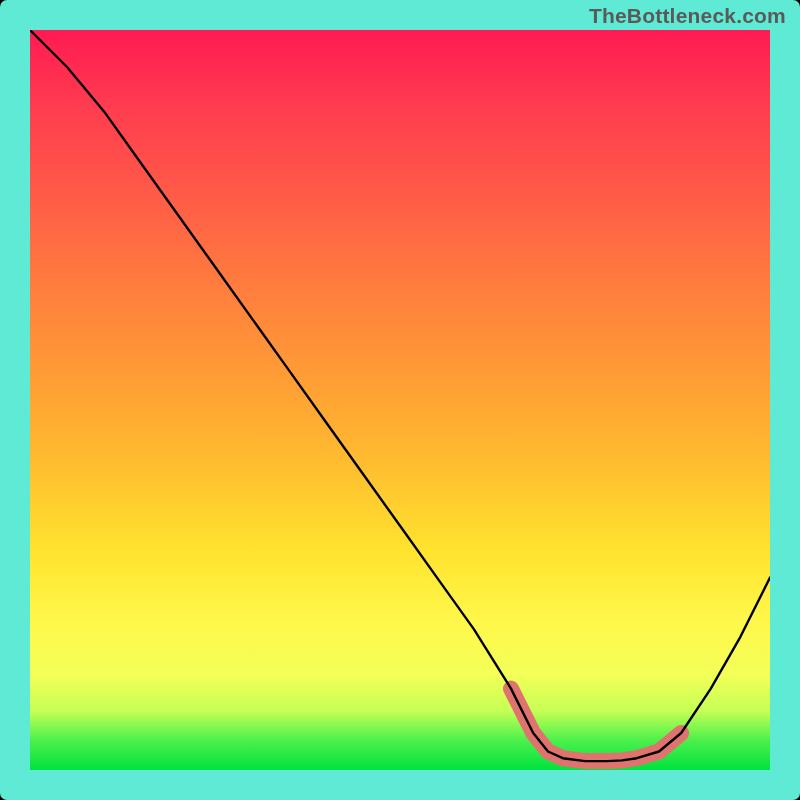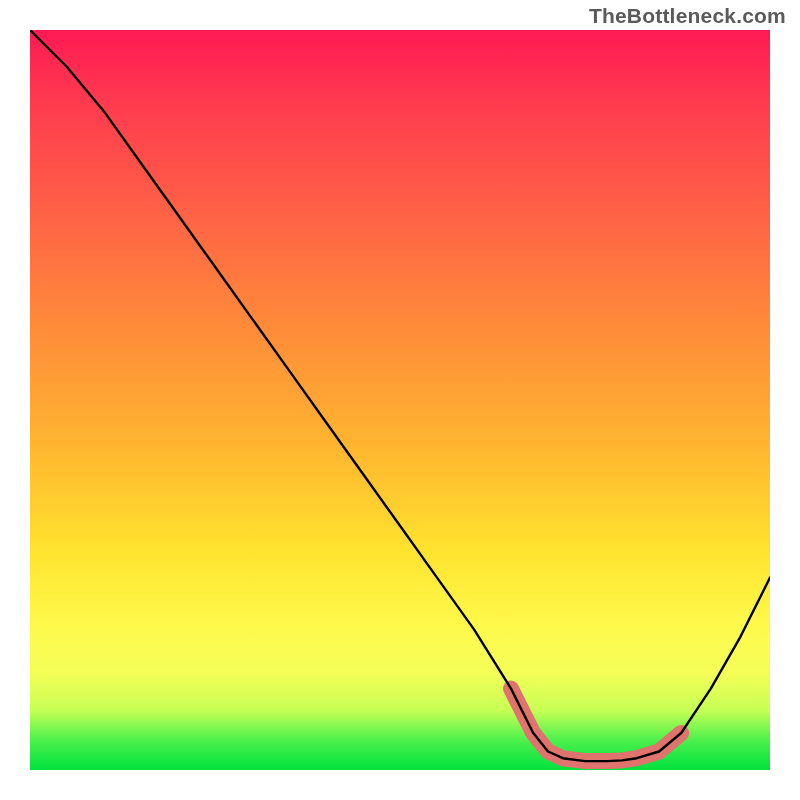--- a/index.html
+++ b/index.html
@@ -8,21 +8,22 @@
     width: 800px;
     height: 800px;
     background: #000;
     overflow: hidden;
     font-family: Arial, Helvetica, sans-serif;
   }
   .stage {
     position: relative;
     width: 800px;
     height: 800px;
-    background: #ffffff;
+    background: #5eead4;
+    border-radius: 7px;
   }
   .watermark {
     position: absolute;
     top: 4px;
     right: 14px;
     color: #5a5a5a;
     font-size: 21px;
     font-weight: 600;
     letter-spacing: 0.2px;
     z-index: 5;

